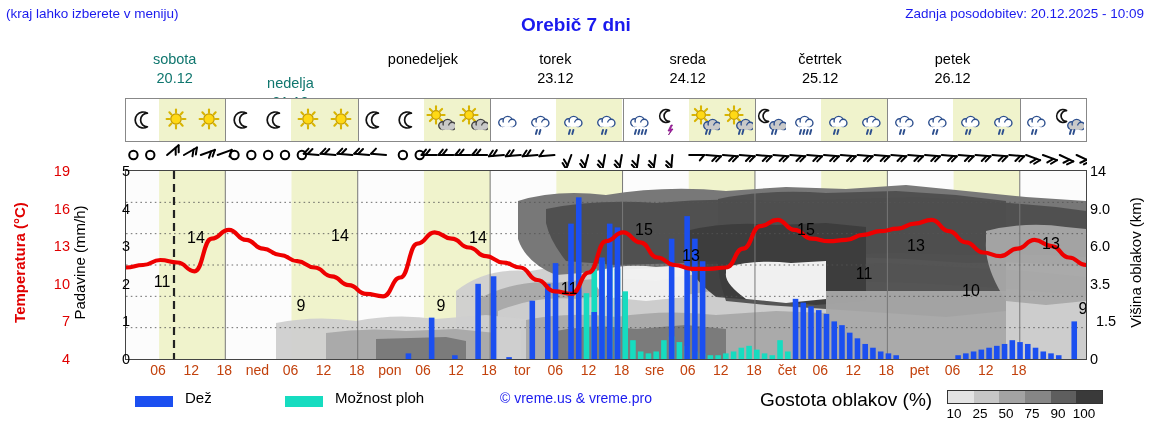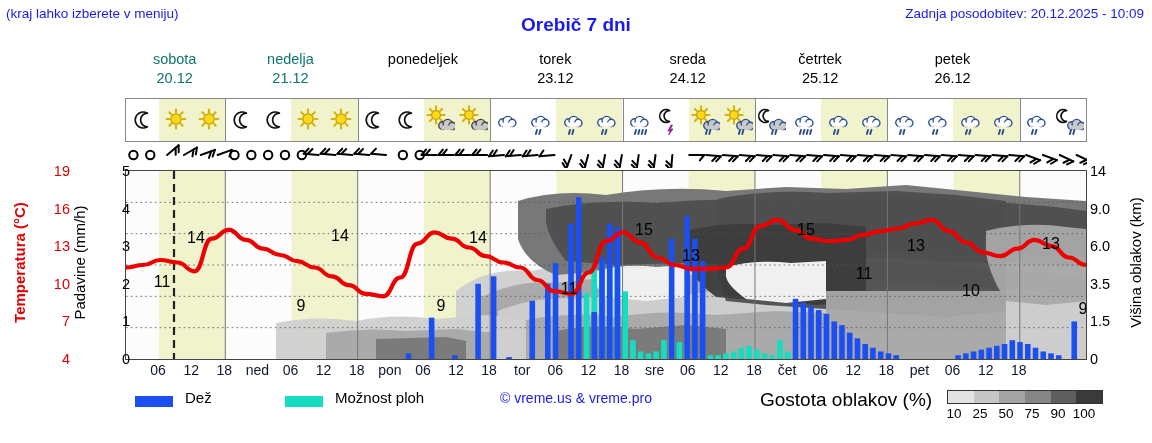--- a/index.html
+++ b/index.html
@@ -42,21 +42,21 @@
      position:absolute;left:-62px;top:84px;width:150px;text-align:center;color:#e00000;font-size:15px;font-weight:bold;}
   #lab-prec{position:absolute;left:66px;top:170px;width:20px;height:190px;}
   #lab-prec span{display:block;transform:rotate(-90deg);transform-origin:center;white-space:nowrap;
      position:absolute;left:-62px;top:84px;width:150px;text-align:center;color:#000;font-size:15px;}
   #lab-cloud{position:absolute;left:1122px;top:170px;width:20px;height:190px;}
   #lab-cloud span{display:block;transform:rotate(-90deg);transform-origin:center;white-space:nowrap;
      position:absolute;left:-72px;top:84px;width:170px;text-align:center;color:#000;font-size:15px;}
 
   
   #xticks{left:125px;top:362px;width:962px;height:20px;}
-  .xtick{position:absolute;font-size:14px;color:#0f172a;transform:translateX(-50%);white-space:nowrap;}
+  .xtick{position:absolute;font-size:14px;color:#c2410c;transform:translateX(-50%);white-space:nowrap;}
 
   
   #legend{left:125px;top:388px;width:1020px;height:48px;}
   .lg-swatch{position:absolute;height:11px;width:38px;}
   .lg-text{position:absolute;font-size:15px;color:#000;}
   #copyright{position:absolute;left:500px;top:390px;font-size:14px;color:#1a1aee;}
   #cl-title{position:absolute;left:760px;top:389px;font-size:19px;color:#000;}
   #cl-bar{position:absolute;left:947px;top:390px;width:156px;height:14px;display:flex;border:1px solid #333;box-sizing:border-box;}
   #cl-bar div{flex:1 1 0;}
   #cl-nums{position:absolute;left:940px;top:406px;width:175px;height:18px;}
@@ -66,21 +66,21 @@
 <body>
 
 <div id="root">
 
   <div class="abs" id="hdr-note">(kraj lahko izberete v meniju)</div>
   <div class="abs" id="hdr-title">Orebič 7 dni</div>
   <div class="abs" id="hdr-upd">Zadnja posodobitev: 20.12.2025 - 10:09</div>
 
   <div class="abs" id="dayband">
       <div class="daycol weekend" style="width: 99.3103px;"><span>sobota</span><span class="dnum">20.12</span></div>
-      <div class="daycol weekend" style="width: 132.414px;"><span>nedelja</span><span class="dnum">21.12</span></div>
+      <div class="daycol weekend" style="width: 132.414px; margin-top: 24px;"><span>nedelja</span><span class="dnum">21.12</span></div>
       <div class="daycol" style="width: 132.414px;"><span>ponedeljek</span></div>
       <div class="daycol" style="width: 132.414px;"><span>torek</span><span class="dnum">23.12</span></div>
       <div class="daycol" style="width: 132.414px;"><span>sreda</span><span class="dnum">24.12</span></div>
       <div class="daycol" style="width: 132.414px;"><span>četrtek</span><span class="dnum">25.12</span></div>
       <div class="daycol" style="width: 132.414px;"><span>petek</span><span class="dnum">26.12</span></div>
       <div class="daycol" style="width: 66.2069px;"></div>
     </div>
 
   <div class="abs" id="iconrow">
     <div class="cellwrap" id="iconcells">
@@ -749,21 +749,21 @@
       <div class="axnum blk" style="left: 0px; top: 68.2px; width: 44px; text-align: right;">3</div>
       <div class="axnum blk" style="left: 0px; top: 105.8px; width: 44px; text-align: right;">2</div>
       <div class="axnum blk" style="left: 0px; top: 143.4px; width: 44px; text-align: right;">1</div>
       <div class="axnum blk" style="left: 0px; top: 181px; width: 44px; text-align: right;">0</div>
     </div>
   <div class="abs" id="cloudticks" style="position: absolute; left: 1090px; top: 170px; width: 32px; height: 190px;">
       <div class="axnum blk" style="left: 0px; top: -7px; width: 32px; text-align: left;">14</div>
       <div class="axnum blk" style="left: 0px; top: 30.6px; width: 32px; text-align: left;">9.0</div>
       <div class="axnum blk" style="left: 0px; top: 68.2px; width: 32px; text-align: left;">6.0</div>
       <div class="axnum blk" style="left: 0px; top: 105.8px; width: 32px; text-align: left;">3.5</div>
-      <div class="axnum blk" style="left: 0px; top: 143.4px; width: 32px; text-align: left;">1.5</div>
+      <div class="axnum blk" style="left: 0px; top: 143.4px; width: 32px; text-align: center;">1.5</div>
       <div class="axnum blk" style="left: 0px; top: 181px; width: 32px; text-align: left;">0</div>
     </div>
 
   <div class="abs" id="xticks">
       <div class="xtick" style="left: 33.1034px; top: 0px;">06</div>
       <div class="xtick" style="left: 66.2069px; top: 0px;">12</div>
       <div class="xtick" style="left: 99.3103px; top: 0px;">18</div>
       <div class="xtick" style="left: 132.414px; top: 0px;">ned</div>
       <div class="xtick" style="left: 165.517px; top: 0px;">06</div>
       <div class="xtick" style="left: 198.621px; top: 0px;">12</div>

